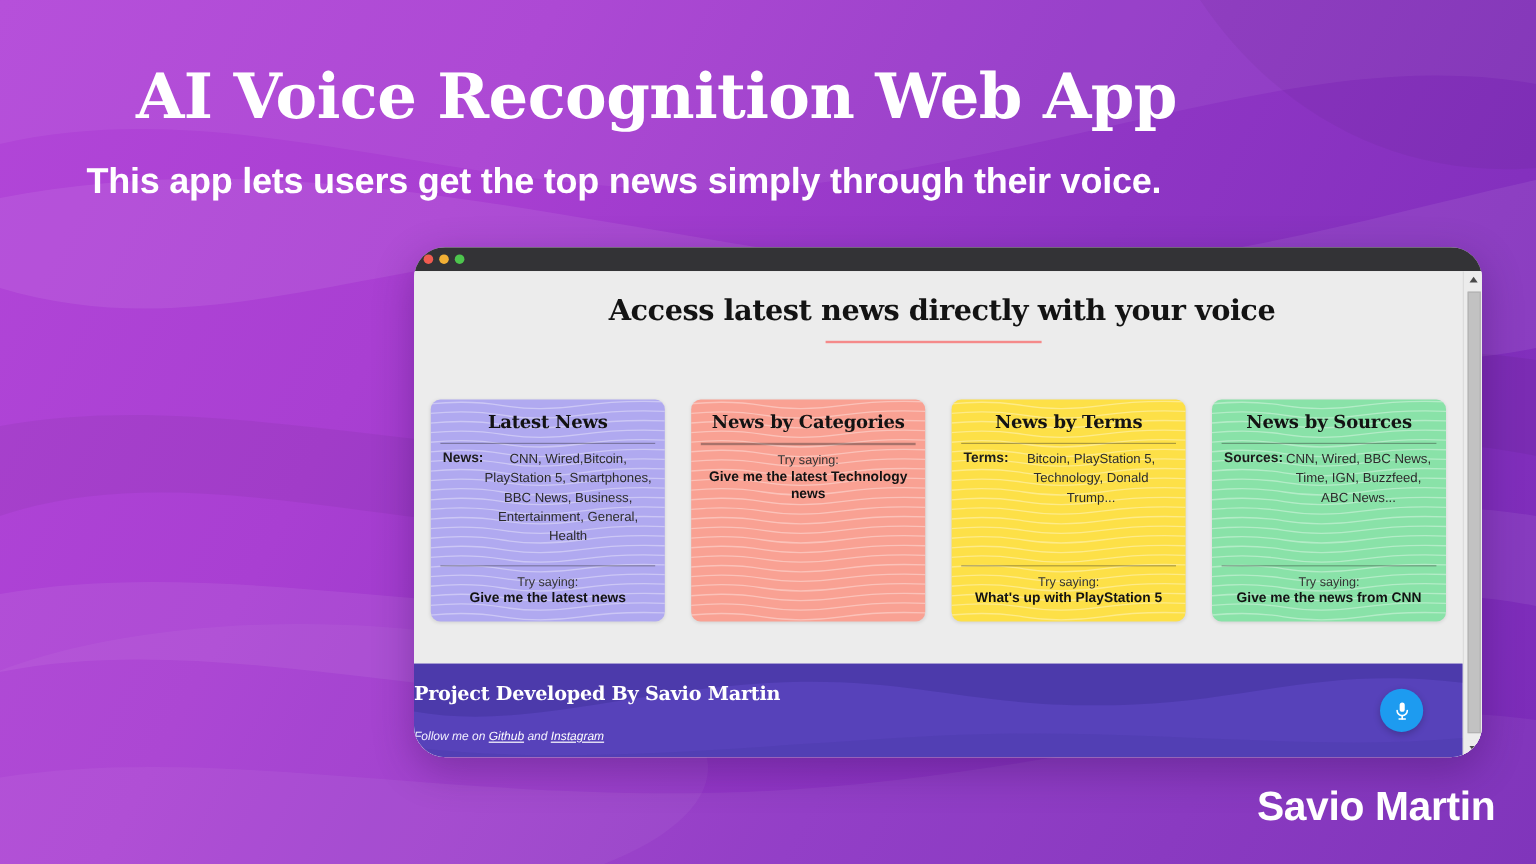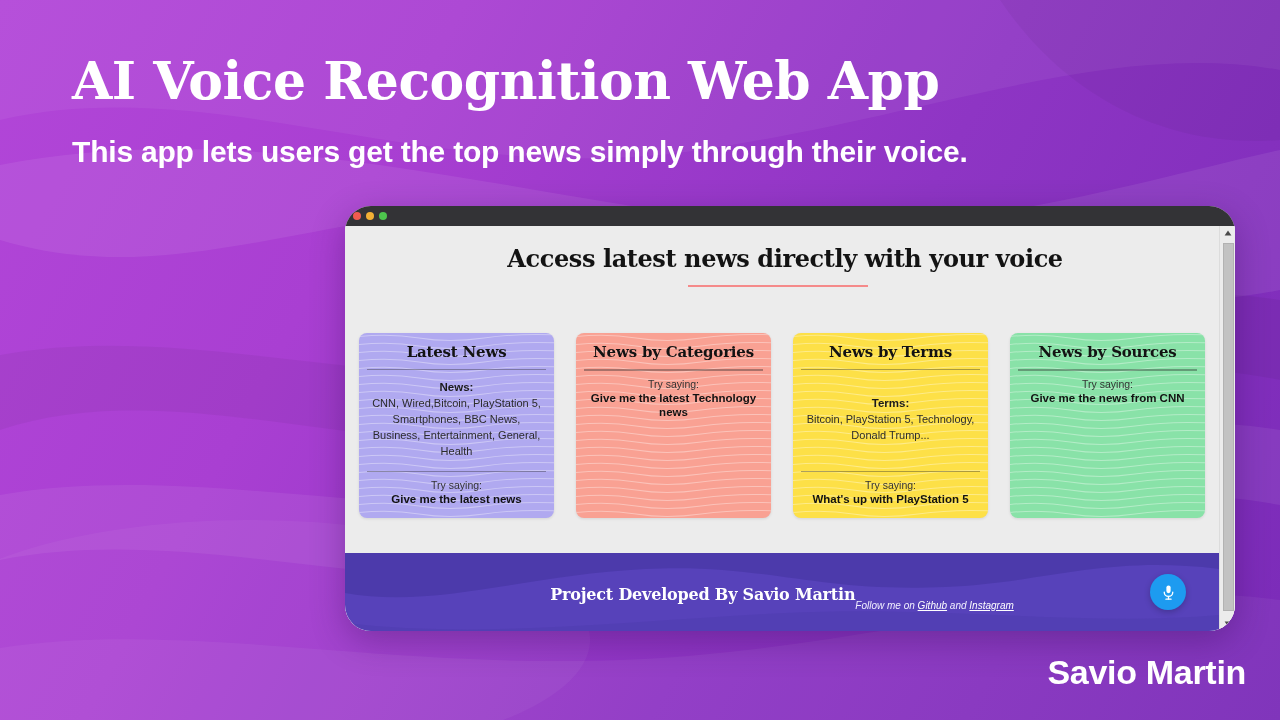--- a/index.html
+++ b/index.html
@@ -27,20 +27,21 @@
     width: 950px;
     z-index: 5;
   }
   #page-title {
     font-family: "DejaVu Serif", "Liberation Serif", serif;
     font-weight: 700;
     font-size: 52px;
     line-height: 1.12;
     color: #ffffff;
     letter-spacing: -0.5px;
+    text-align: center;
   }
   #page-subtitle {
     margin-top: 22px;
     font-family: "Liberation Sans", sans-serif;
     font-weight: 700;
     font-size: 30px;
     line-height: 1.33;
     color: #ffffff;
     width: 930px;
     letter-spacing: -0.2px;
@@ -148,21 +149,21 @@
     letter-spacing: -0.2px;
   }
   .card-hr {
     height: 1px;
     background: rgba(40,40,40,.38);
     width: 100%;
   }
   .card-body {
     flex: 1;
     display: flex;
-    flex-direction: column;
+    flex-direction: row;
     justify-content: center;
     padding: 6px 2px;
   }
   .card-body-label {
     font-family: "Liberation Sans", sans-serif;
     font-weight: 700;
     font-size: 11.5px;
     color: #1b1b1b;
     text-align: center;
     margin-bottom: 3px;
@@ -200,22 +201,22 @@
     width: 874px; height: 78px;
     background: #5742ba;
     overflow: hidden;
   }
   #footer-blob { position: absolute; inset: 0; }
   #footer-inner {
     position: relative;
     z-index: 3;
     height: 100%;
     display: flex;
-    flex-direction: row;
-    align-items: center;
+    flex-direction: column;
+    align-items: flex-start;
     justify-content: center;
     padding-top: 4px;
   }
   #footer-credit {
     font-family: "DejaVu Serif", "Liberation Serif", serif;
     font-weight: 700;
     font-size: 16px;
     color: #ffffff;
     letter-spacing: -0.2px;
   }
@@ -465,20 +466,24 @@
                 <path d="M-5,148 Q30,144 60,149 T125,149 T200,146"></path>
                   <path d="M-5,156 Q30,152 60,157 T125,157 T200,154"></path>
                 <path d="M-5,164 Q30,160 60,165 T125,165 T200,162"></path>
                   <path d="M-5,172 Q30,168 60,173 T125,173 T200,170"></path>
                 <path d="M-5,180 Q30,176 60,181 T125,181 T200,178"></path>
                   <path d="M-5,188 Q30,184 60,189 T125,189 T200,186"></path>
               </g>
             </svg>
             <div class="card-title">News by Sources</div>
             <div class="card-hr"></div>
+            <div class="card-body">
+              <span class="card-body-label">Sources:</span>
+              <span class="card-body-text">CNN, Wired, BBC News, Time, IGN, Buzzfeed, ABC News...</span>
+            </div>
             <div class="card-hr"></div>
             <div class="card-foot">
               <span class="try-label">Try saying:</span>
               <span class="try-phrase">Give me the news from CNN</span>
             </div>
           </div>
 
         </div>
 
         <div id="app-footer">

